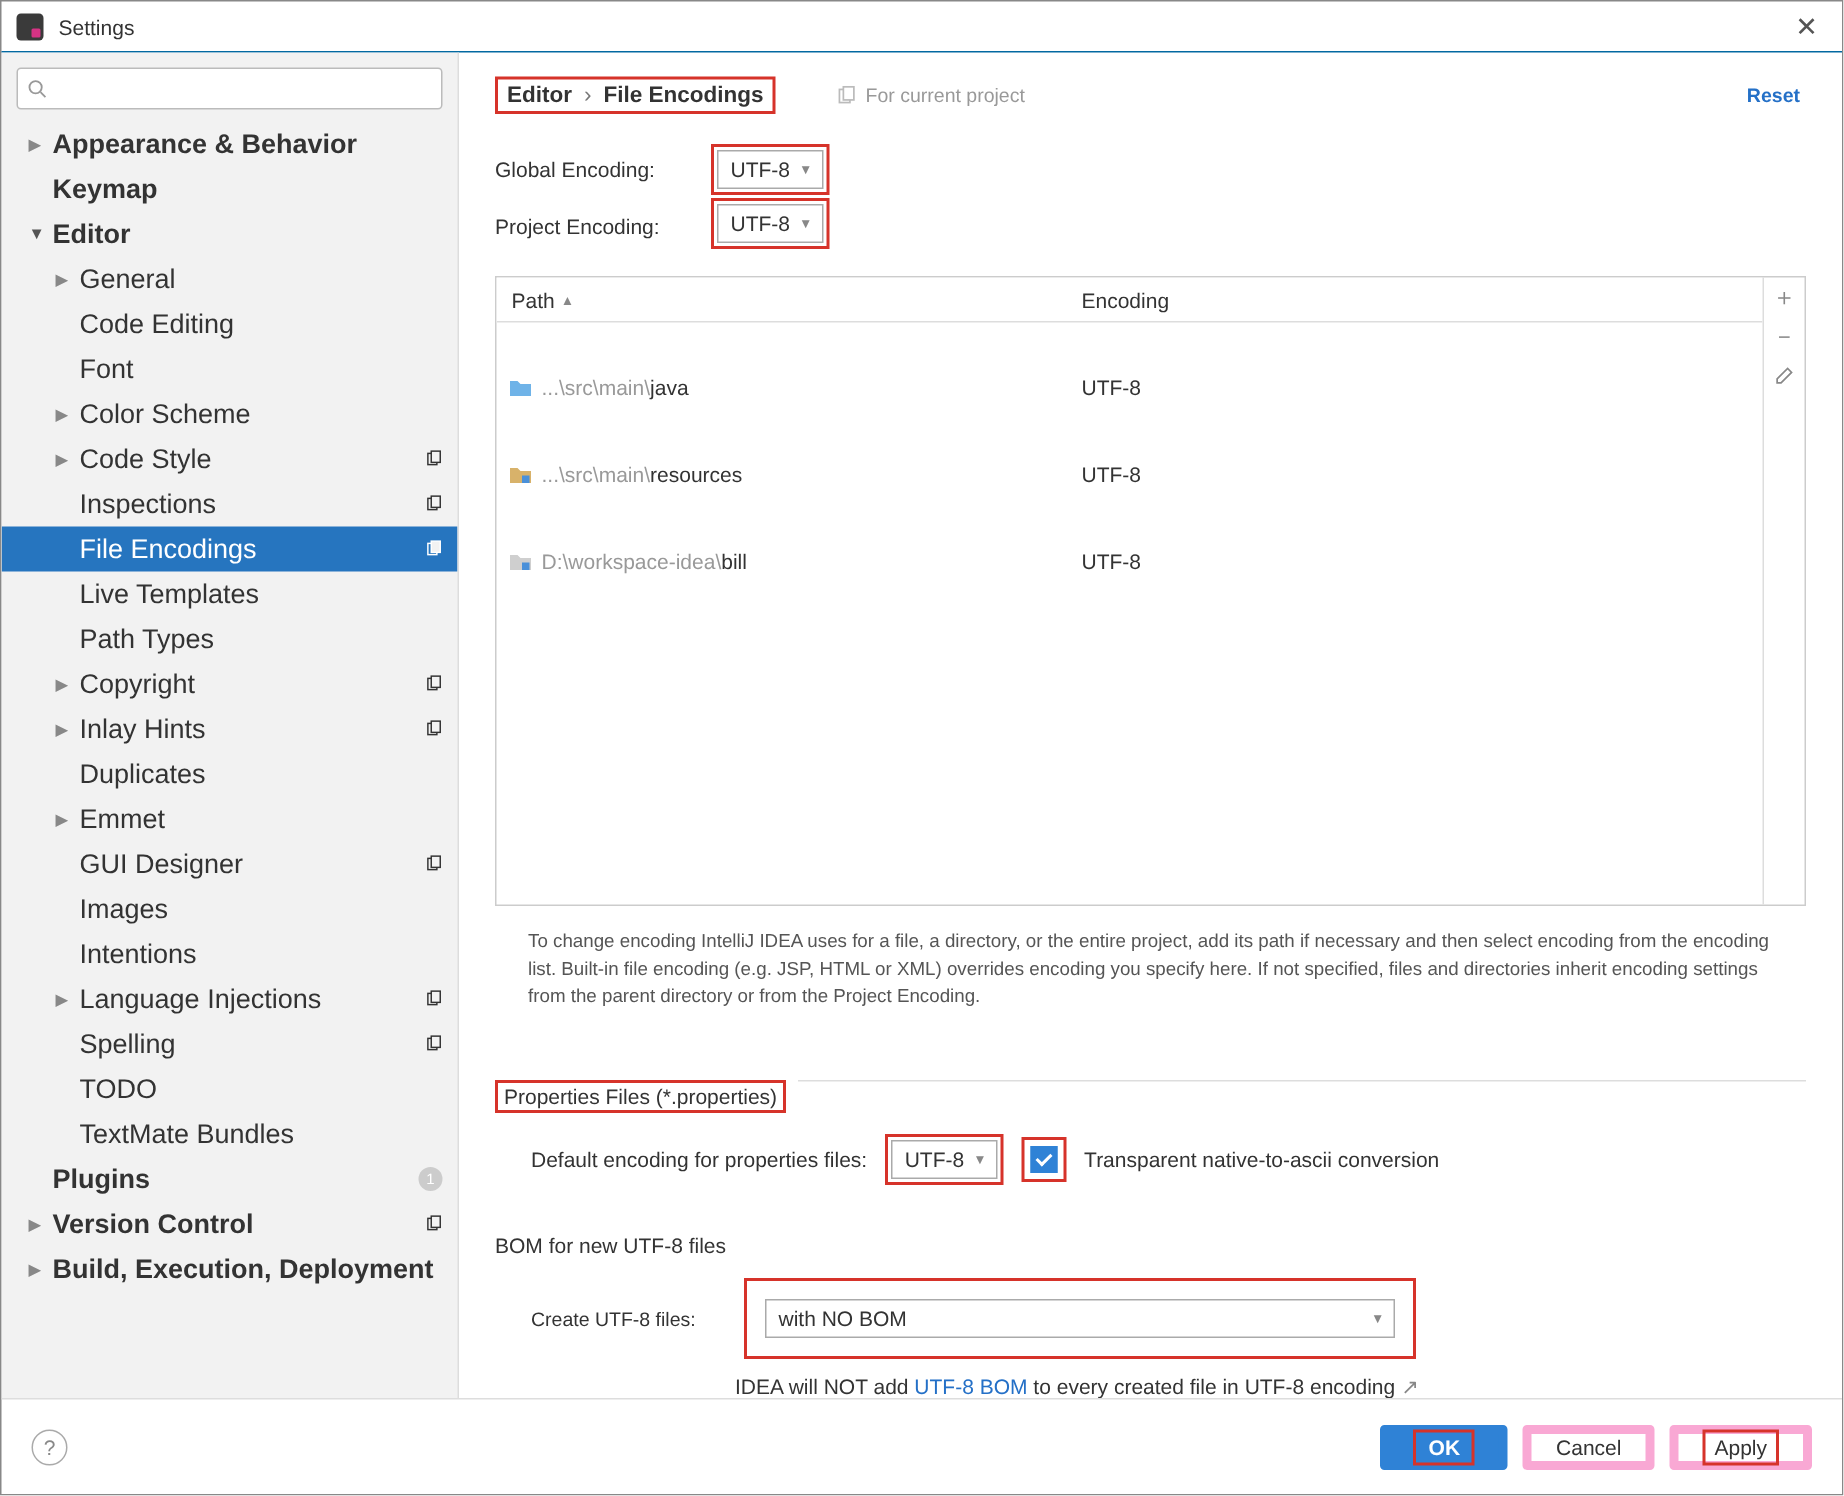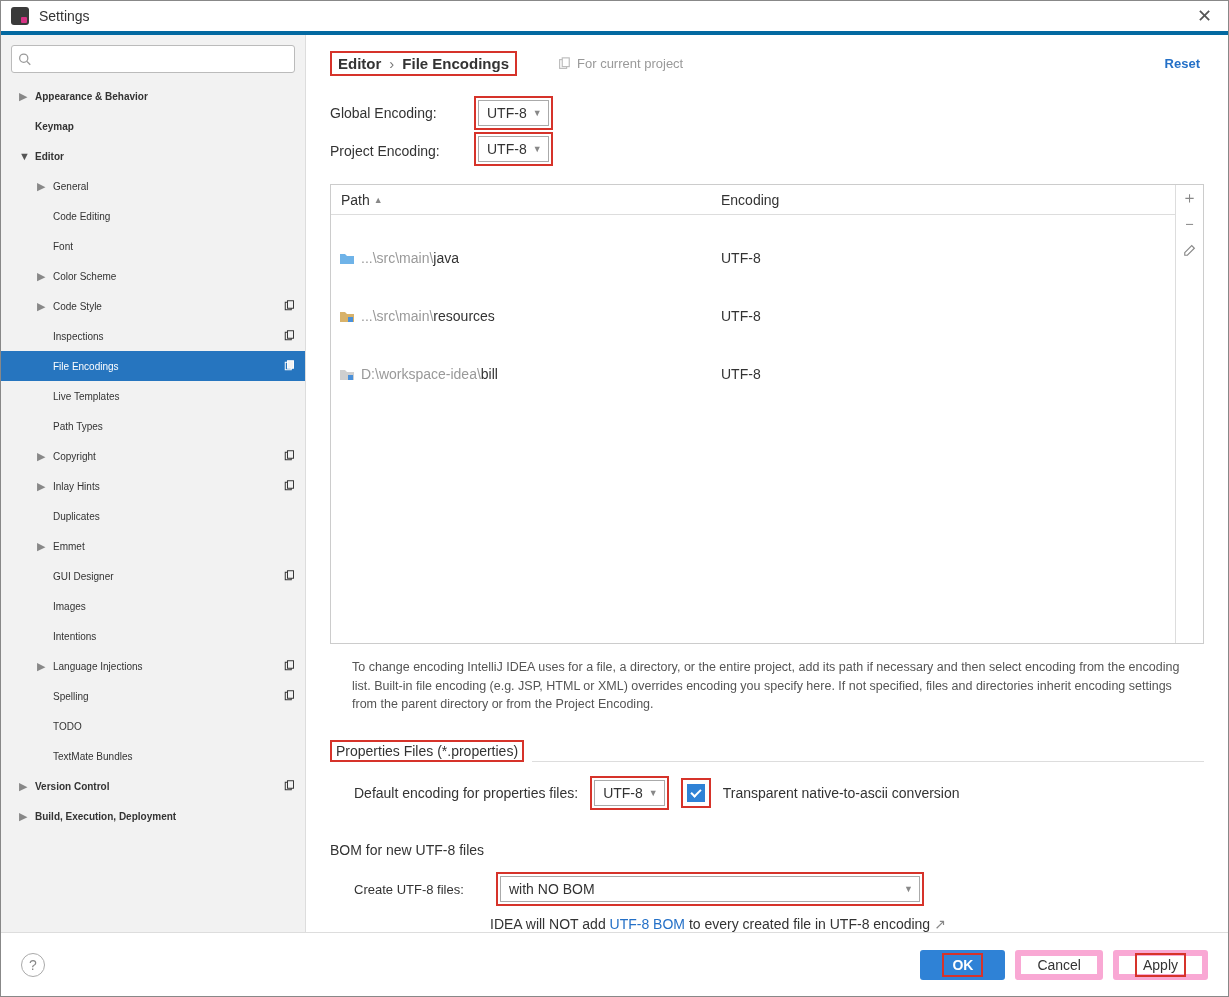--- a/index.html
+++ b/index.html
@@ -1,38 +1,38 @@
 <!DOCTYPE html>
 <html><head>
 <meta charset="utf-8">
 <style>
 * { box-sizing: border-box; margin: 0; padding: 0; }
 body { font-family: "Segoe UI", Arial, sans-serif; font-size: 13px; color: #333; background: #fff; overflow: hidden; }
 .window { width: 1229px; height: 997px; border: 1px solid #888; display: flex; flex-direction: column; }
 
-.titlebar { height: 34px; display: flex; align-items: center; padding: 0 10px; border-bottom: 4px solid #0369a1; }
+.titlebar { height: 34px; display: flex; align-items: center; padding: 0 10px; border-bottom: 1px solid #0369a1; }
 .titlebar .app-icon { width: 18px; height: 18px; background: #3a3a3a; border-radius: 3px; position: relative; margin-right: 10px; }
 .titlebar .app-icon::after { content:""; position:absolute; right:2px; bottom:2px; width:6px; height:6px; background:#d63384; border-radius:1px;}
 .titlebar .title { font-size: 14px; flex:1;}
 .titlebar .close-btn { font-size: 18px; color:#555; cursor:pointer; padding:0 6px;}
 
 .body { flex: 1; display: flex; overflow:hidden; }
 
 .sidebar { width: 305px; background: #f2f2f2; border-right: 1px solid #ddd; display:flex; flex-direction:column; }
 .search-wrap { padding: 10px 10px 8px 10px; }
 .search-box { width: 100%; height: 28px; border: 1px solid #bbb; border-radius: 3px; display:flex; align-items:center; padding:0 6px; background:#fff;}
 .search-box svg { width:14px; height:14px; fill:#999; margin-right:4px;}
 .search-box input { border:none; outline:none; width:100%; font-size:13px; background:transparent;}
 
 .tree { flex:1; overflow:auto; padding-bottom:10px;}
 .tree-item { display:flex; align-items:center; height:30px; padding-left: 18px; cursor:pointer; white-space:nowrap;}
 .tree-item.level1 { padding-left: 36px;}
 .tree-item .arrow { width:12px; display:inline-block; color:#888; font-size:11px; margin-right:4px;}
 .tree-item .arrow.down { color:#555;}
-.tree-item .label { flex:1; font-size:10px;}
+.tree-item .label { flex:1; font-size:18px;}
 .tree-item.bold .label { font-weight:600;}
 .tree-item.selected { background:#2675bf; color:#fff;}
 .tree-item.selected .label { color:#fff;}
 .tree-item .copy-icon { width:12px;height:12px; margin-right:10px;}
 .tree-item .copy-icon svg{width:12px;height:12px;fill:#aaa;}
 .tree-item.selected .copy-icon svg{fill:#cfe3f5;}
 .badge-circle{width:16px;height:16px;border-radius:50%;background:#ccc;color:#fff;font-size:10px;display:flex;align-items:center;justify-content:center;margin-right:10px;}
 
 .content { flex:1; display:flex; flex-direction:column; overflow:hidden;}
 .content-header { display:flex; align-items:center; padding: 16px 24px 12px 24px; }
@@ -62,21 +62,21 @@
 .td-path{ width:380px; display:flex; align-items:center; padding-left:8px; gap:6px; font-size:14px;}
 .td-enc{ flex:1; font-size:14px; padding-left:10px;}
 .folder-icon{width:16px;height:14px;display:inline-block;}
 .dim{color:#999;}
 .table-row:nth-child(odd){}
 .table-sidebar { width:28px; border-left:1px solid #ddd; display:flex; flex-direction:column; align-items:center; padding-top:4px; gap:8px;}
 .table-sidebar .tool-btn{width:18px;height:18px;display:flex;align-items:center;justify-content:center;color:#888;cursor:pointer;font-size:16px;}
 
 .help-text { font-size:12.5px; color:#555; padding:14px 14px 18px 22px; line-height:1.5;}
 
-.section-title { font-size:14px; color:#333; display:flex; align-items:flex-end; margin-top:8px; margin-bottom:14px;}
+.section-title { font-size:14px; color:#333; display:flex; align-items:flex-start; margin-top:28px; margin-bottom:14px;}
 .section-title .line{flex:1;height:1px;background:#ddd;margin-left:8px;}
 .section-title .label-box{padding:1px 4px;}
 
 .props-row{display:flex;align-items:center;padding-left:24px;gap:12px;}
 .props-row .lbl{font-size:14px;}
 .checkbox-box{width:18px;height:18px;border:1px solid #888;background:#fff;display:flex;align-items:center;justify-content:center;position:relative;}
 .checkbox-box.checked{background:#2f82d6;border-color:#2f82d6;}
 .checkbox-box.checked::after{content:"";position:absolute;width:4px;height:8px;border:solid #fff;border-width:0 2px 2px 0;transform:rotate(45deg);top:2px;}
 .checkbox-wrap{padding:4px;display:inline-flex;}
 
@@ -236,20 +236,25 @@
                 <rect x="6" y="1" width="8" height="10" fill="#f2f2f2" stroke="currentColor" stroke-width="1.3"></rect>
               </svg></span>
           </div>
           <div class="tree-item level1">
             <span class="arrow "></span>
             <span class="label">TODO</span>
           </div>
           <div class="tree-item level1">
             <span class="arrow "></span>
             <span class="label">TextMate Bundles</span>
+          </div>
+          <div class="tree-item level0 bold">
+            <span class="arrow "></span>
+            <span class="label">Plugins</span>
+            <span class="badge-circle">1</span>
           </div>
           <div class="tree-item level0 bold">
             <span class="arrow ">▶</span>
             <span class="label">Version Control</span>
             <span class="copy-icon"><svg viewBox="0 0 16 16">
                 <rect x="3" y="3" width="8" height="10" fill="none" stroke="currentColor" stroke-width="1.3"></rect>
                 <rect x="6" y="1" width="8" height="10" fill="#f2f2f2" stroke="currentColor" stroke-width="1.3"></rect>
               </svg></span>
           </div>
           <div class="tree-item level0 bold">
@@ -369,21 +374,21 @@
           <div class="checkbox-wrap red-box">
             <div class="checkbox-box checked"></div>
           </div>
           <span class="lbl">Transparent native-to-ascii conversion</span>
         </div>
 
         <div class="bom-section">
           <div class="bom-title">BOM for new UTF-8 files</div>
           <div class="bom-row">
             <span class="lbl" style="width:130px;">Create UTF-8 files:</span>
-            <div style="padding:2px;text-align:center;" class="red-box">
+            <div style="padding:12px;text-align:center;" class="red-box">
               <div class="combo wide-combo">
                 <span>with NO BOM</span>
                 <span class="caret">▼</span>
               </div>
             </div>
           </div>
           <div class="bom-note">
             <span>IDEA will NOT add </span><span class="link">UTF-8 BOM</span><span> to every created file in UTF-8 encoding</span><span class="ext">↗</span>
           </div>
         </div>

